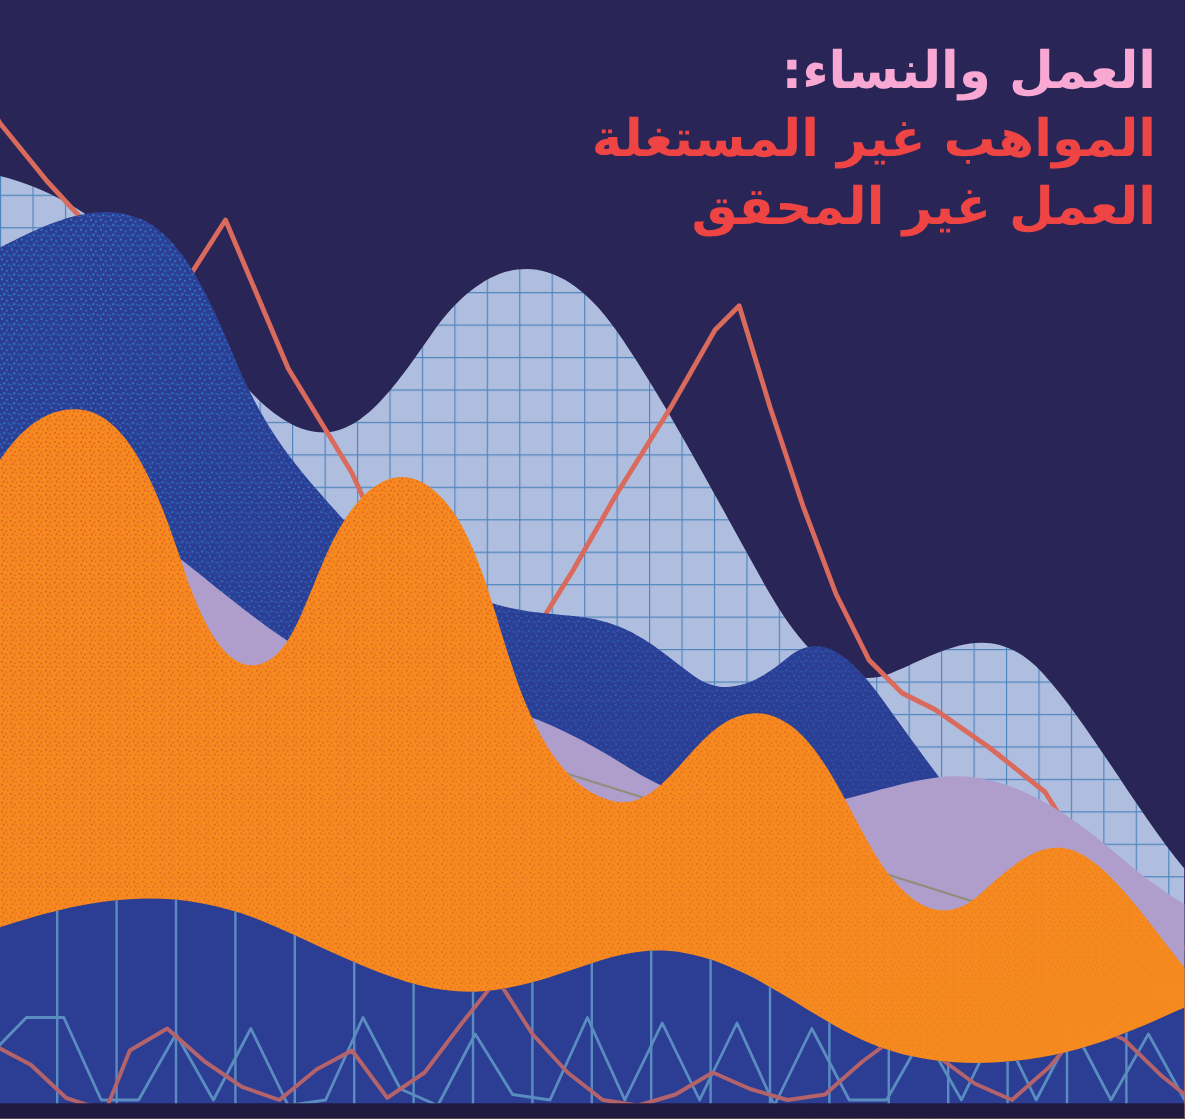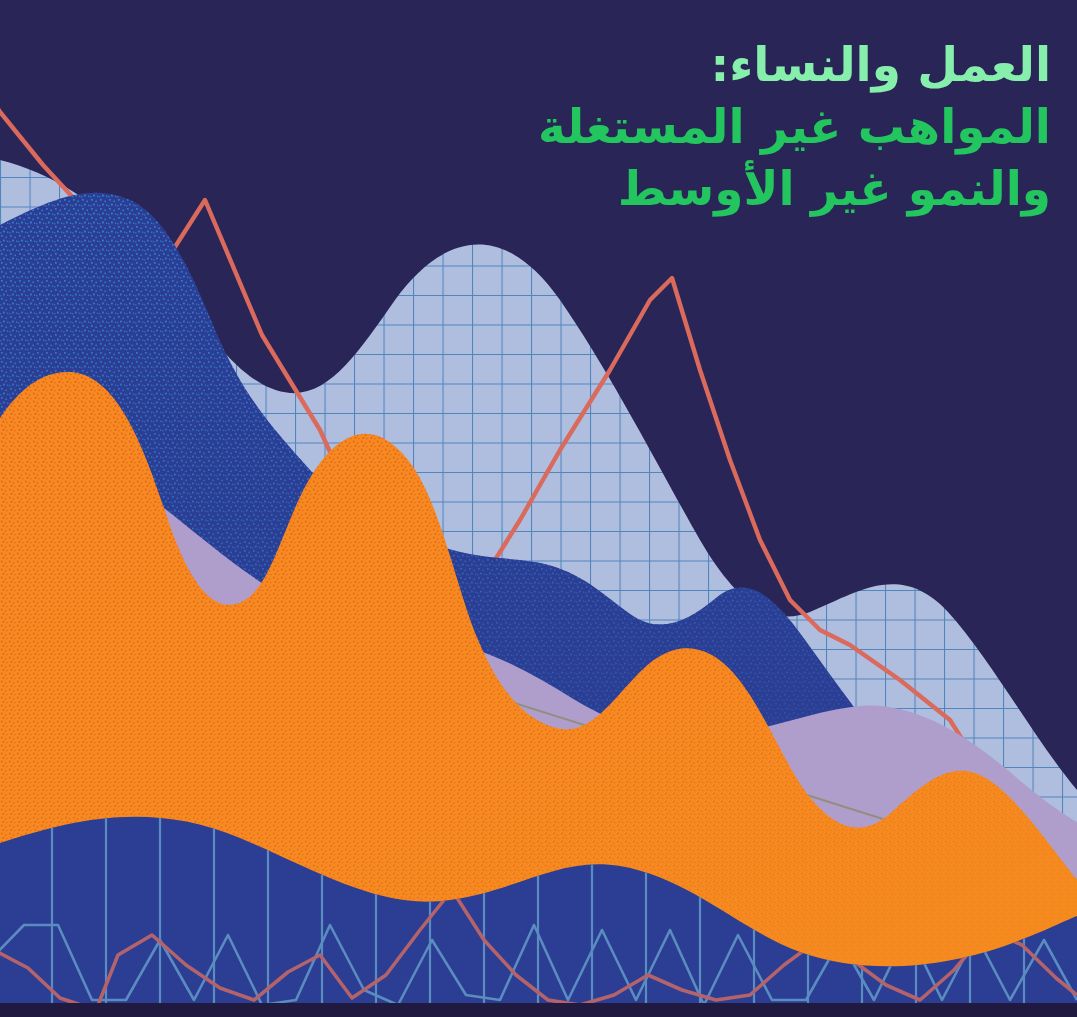--- a/index.html
+++ b/index.html
@@ -42,23 +42,23 @@
     font-weight:bold;
     font-size:47px;
     letter-spacing:0;
     direction:rtl;
     unicode-bidi:isolate;
   }
   .title-line{
     display:block;
     white-space:nowrap;
   }
-  .title-line.l1{ color:#86efac; }
+  .title-line.l1{ color:#f9a8d4; }
   .title-line.l2,
-  .title-line.l3{ color:#22c55e; }
+  .title-line.l3{ color:#ef4444; }
 
   .subtitle-block{
     margin:40px 0 0 0;
     direction:rtl;
     unicode-bidi:isolate;
     color:#a9a8d2;
     font-size:21px;
     line-height:1.55;
     font-weight:normal;
   }
@@ -266,19 +266,19 @@
 
   </svg>
 
   <div id="bottom-bar"></div>
 
   <div id="text-layer">
 
     <h1 class="title-block">
       <span class="title-line l1">العمل والنساء:</span>
       <span class="title-line l2">المواهب غير المستغلة</span>
-      <span class="title-line l3">والنمو غير الأوسط</span>
+      <span class="title-line l3">العمل غير المحقق</span>
     </h1>
 
 
   </div>
 
 </div>
 
 </body></html>

